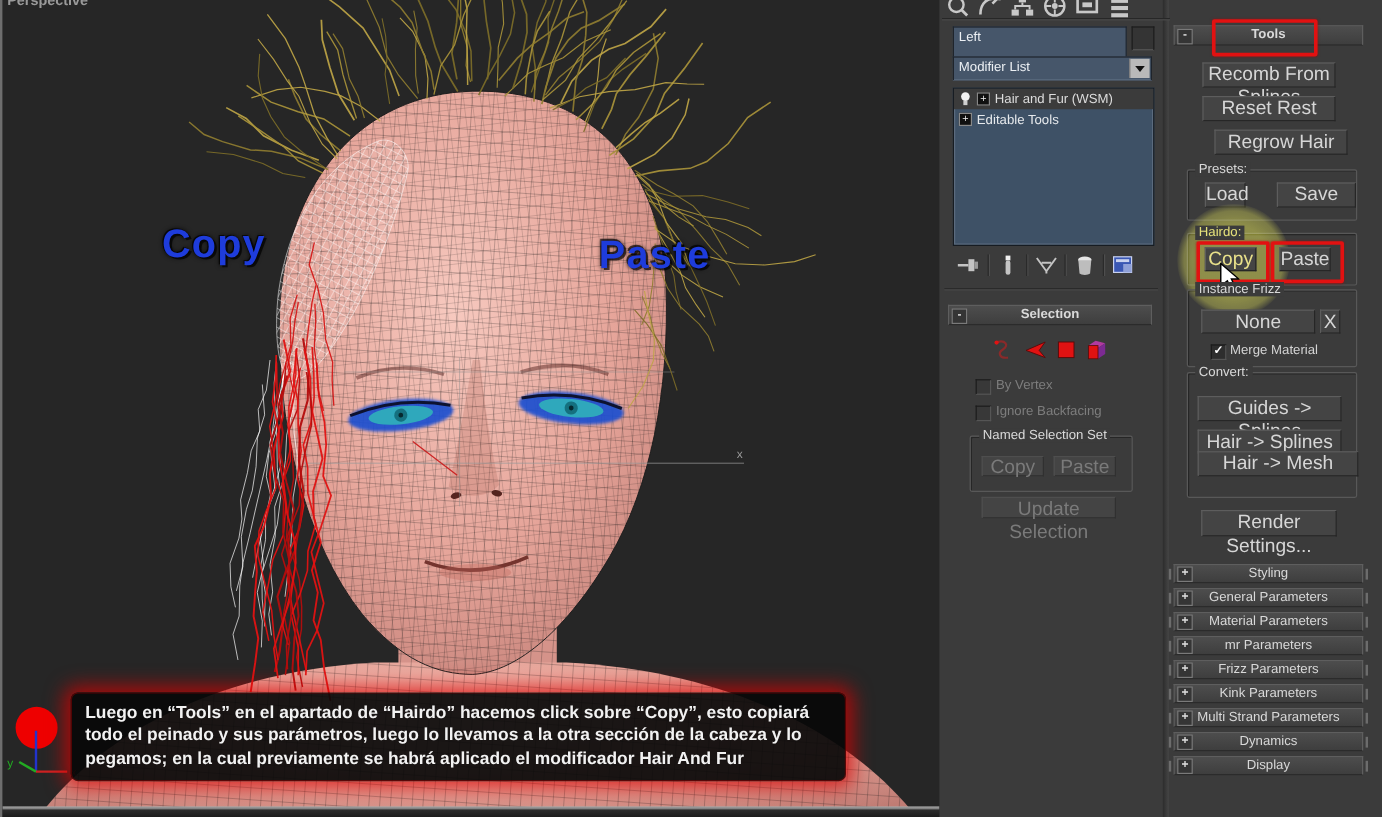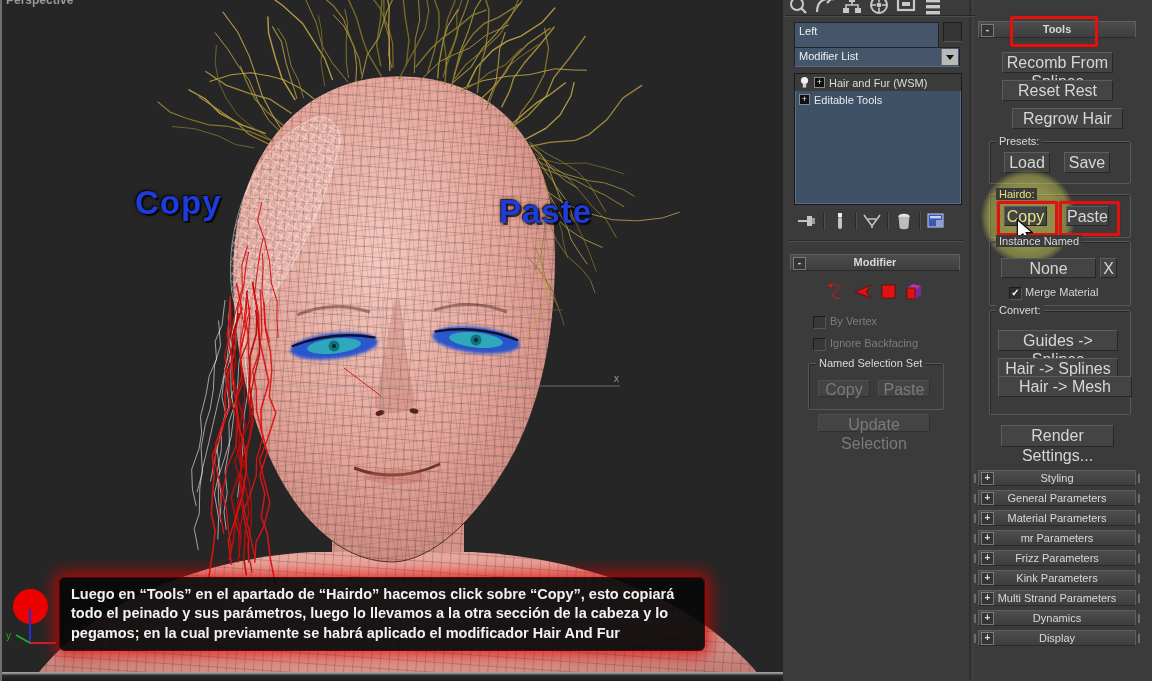--- a/index.html
+++ b/index.html
@@ -370,21 +370,21 @@
             <rect x="1" y="1" width="15" height="13" fill="#3a57b4" stroke="#c9d2ef" stroke-width="1"></rect>
             <rect x="3" y="3" width="11" height="2.4" fill="#c9d2ef"></rect>
             <rect x="9" y="7" width="7" height="7" fill="#8fa0d8"></rect>
           </svg>
         </span>
     </div>
     <div class="hline" style="left:4px;top:240px;width:178px"></div>
 
     <div class="roll-h" style="left:7px;top:254px;width:170px">
       <span class="cbox">-</span>
-      <span>Modifier</span>
+      <span>Selection</span>
     </div>
 
     <svg class="abs" style="left:42px;top:281px" width="22" height="22" viewBox="0 0 22 22">
       <path d="M6 4 C13 2 16 7 11 10 C6 13 8 18 15 17" stroke="#8a2a2a" stroke-width="1.8" fill="none"></path>
         <circle cx="5.5" cy="4.5" r="1.8" fill="#e01212"></circle>
       </svg>
     <svg class="abs" style="left:70px;top:282px" width="22" height="20" viewBox="0 0 22 20">
       <path d="M2 10 L18 3 L13 10 L18 16 Z" fill="#e01212" stroke="#5a0a0a" stroke-width="0.8"></path>
       </svg>
     <svg class="abs" style="left:97px;top:283px" width="18" height="18" viewBox="0 0 18 18">
@@ -411,36 +411,36 @@
       <span class="cbox">-</span>
       <span>Tools</span>
     </div>
 
     <div class="btn" style="left:219px;top:52px;width:111px;height:21px">Recomb From Splines</div>
     <div class="btn" style="left:219px;top:80px;width:111px;height:21px">Reset Rest</div>
     <div class="btn" style="left:229px;top:108px;width:111px;height:21px">Regrow Hair</div>
 
     <div class="grp" style="left:206px;top:141px;width:140px;height:41px"></div>
     <span class="grp-label" style="left:213px;top:135px">Presets:</span>
-    <div class="btn" style="left:221px;top:152px;width:46px;height:21px">Load</div>
-    <div class="btn" style="left:281px;top:152px;width:46px;height:21px">Save</div>
+    <div class="btn" style="left:221px;top:152px;width:34px;height:21px">Load</div>
+    <div class="btn" style="left:281px;top:152px;width:66px;height:21px">Save</div>
 
     <div class="grp" style="left:206px;top:194px;width:140px;height:42px"></div>
     <div class="yellow-glow" style="left:198px;top:170px"></div>
     <span class="grp-label" style="left:213px;top:188px;color:#e5e07a">Hairdo:</span>
     <div class="btn" style="left:221px;top:206px;width:43px;height:20px;color:#e8e08a">Copy</div>
     <div class="btn" style="left:283px;top:206px;width:43px;height:20px">Paste</div>
     <div class="hl-box" style="left:214px;top:201px;width:55px;height:29px"></div>
     <div class="hl-box" style="left:276px;top:201px;width:55px;height:29px"></div>
     <svg class="cursor" style="left:233px;top:219px" width="17" height="24" viewBox="0 0 13 20">
       <path d="M0.5 0.5 L0.5 16 L5.1 12.5 L8.1 19 L10.9 17.6 L7.9 11.3 L13 11.3 Z" fill="#fff" stroke="#000" stroke-width="1"></path>
       </svg>
 
     <div class="grp" style="left:206px;top:241px;width:140px;height:63px"></div>
-    <span class="grp-label" style="left:213px;top:235px">Instance Named</span>
+    <span class="grp-label" style="left:213px;top:235px">Instance Frizz</span>
     <div class="btn" style="left:218px;top:258px;width:95px;height:20px">None</div>
     <div class="btn" style="left:317px;top:258px;width:17px;height:20px">X</div>
     <span class="chk abs" style="left:226px;top:287px">✓</span>
     <span class="lbl" style="left:242px;top:286px">Merge Material</span>
 
     <div class="grp" style="left:206px;top:310px;width:140px;height:103px"></div>
     <span class="grp-label" style="left:213px;top:304px">Convert:</span>
     <div class="btn" style="left:215px;top:330px;width:120px;height:21px">Guides -&gt; Splines</div>
     <div class="btn" style="left:215px;top:358px;width:120px;height:21px">Hair -&gt; Splines</div>
     <div class="btn" style="left:215px;top:376px;width:134px;height:21px">Hair -&gt; Mesh</div>

